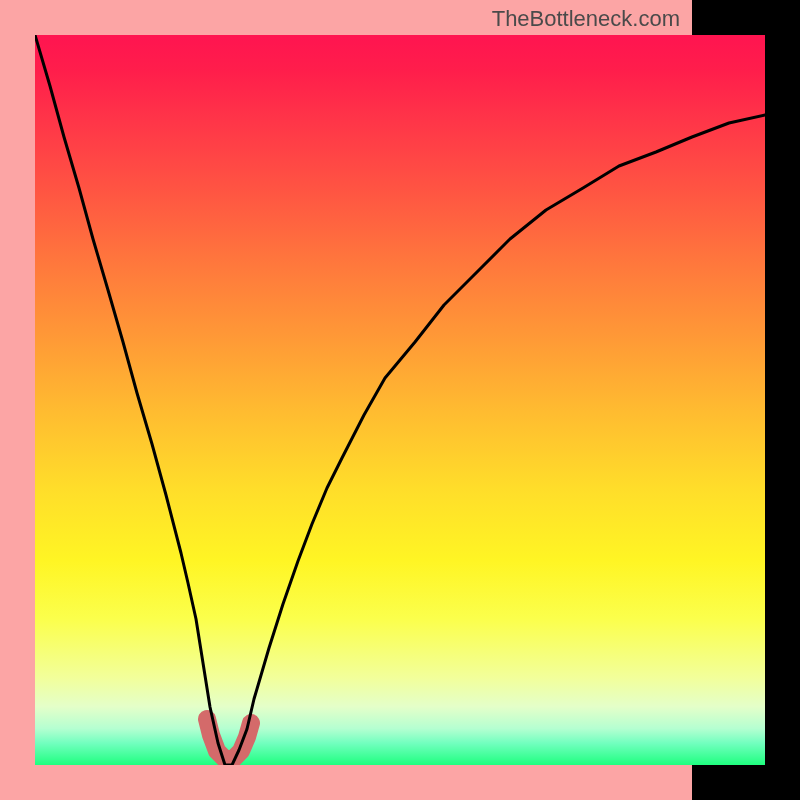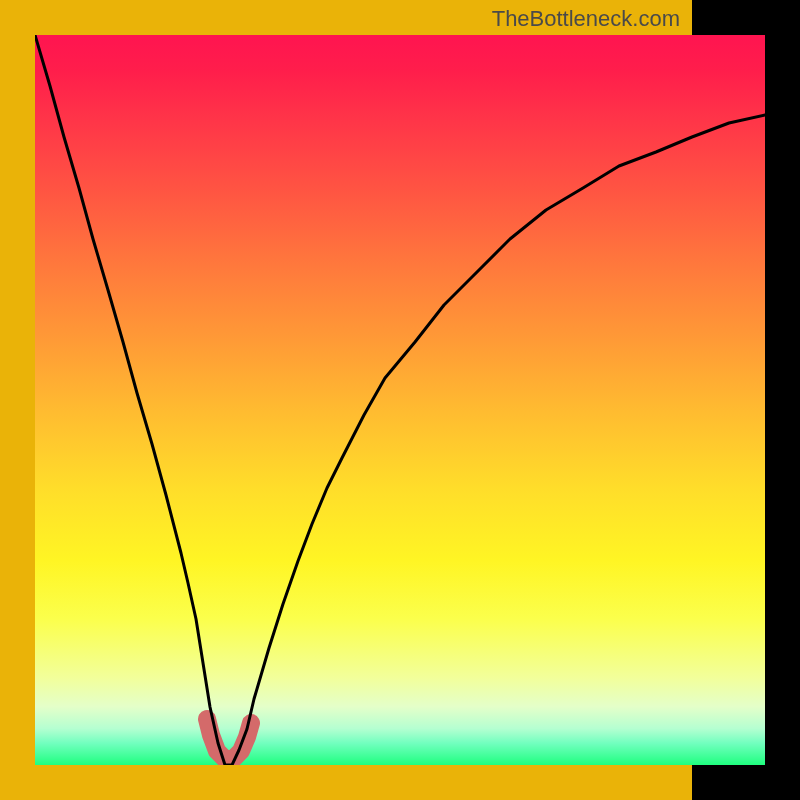--- a/index.html
+++ b/index.html
@@ -7,21 +7,21 @@
     padding: 0;
     background: #000;
     width: 800px;
     height: 800px;
     overflow: hidden;
     font-family: Arial, sans-serif;
   }
   .outer {
     width: 692px;
     height: 800px;
-    background: #eab308;
+    background: #fca5a5;
     position: relative;
   }
   .watermark {
     position: absolute;
     top: 6px;
     right: 12px;
     color: #4a4a4a;
     font-size: 22px;
     font-weight: 500;
     z-index: 10;

